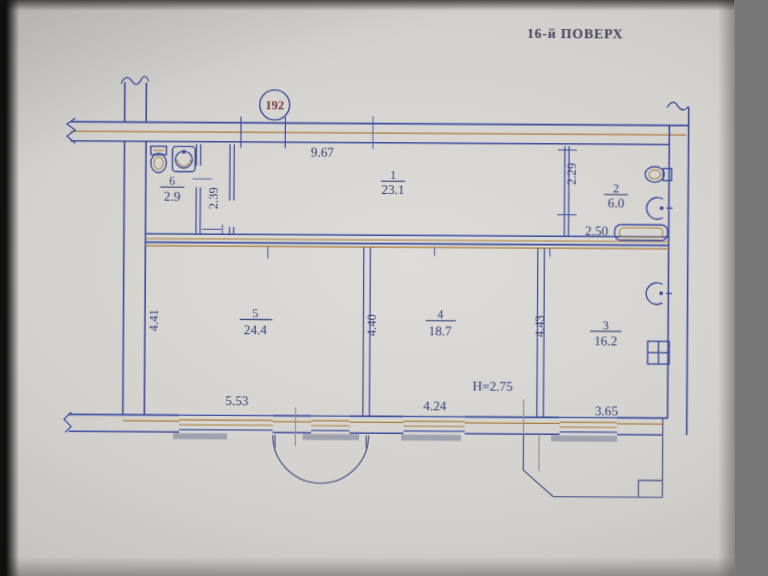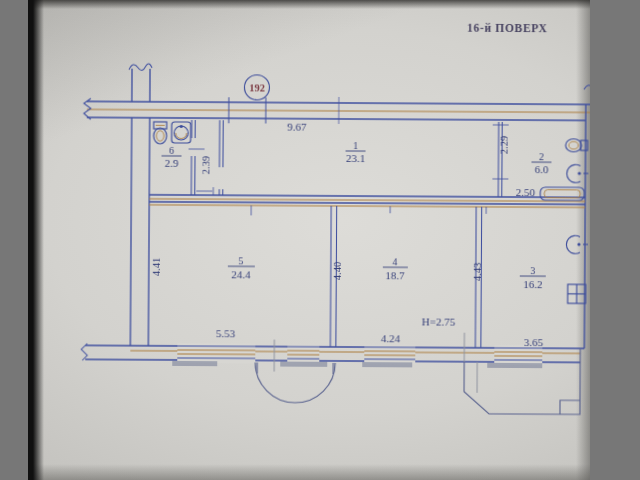--- a/index.html
+++ b/index.html
@@ -1,25 +1,24 @@
 <!DOCTYPE html>
 <html><head>
 <meta charset="utf-8">
 <style>
   html,body{margin:0;padding:0;background:#777;}
   .photo{
-    position:relative;width:562px;height:480px;overflow:hidden;
+    position:relative;width:612px;height:480px;overflow:hidden;
     background:
       linear-gradient(90deg,#101010 0px,#101010 5px,rgba(16,16,16,0) 16px),
       linear-gradient(180deg,rgba(45,44,42,.8) 0px,rgba(45,44,42,0) 9px),
       linear-gradient(270deg,rgba(90,89,86,.55) 0px,rgba(90,89,86,0) 14px),
       linear-gradient(0deg,rgba(98,97,93,.55) 0px,rgba(98,97,93,0) 16px),
       linear-gradient(160deg,rgba(120,119,116,.25) 0%,rgba(120,119,116,0) 22%),
       radial-gradient(125% 95% at 56% 46%, #dddcd8 0%, #d3d2ce 42%, #c2c1bd 74%, #a9a8a4 95%, #9a9995 100%);
-    margin-left: 28px;
   }
   svg.plan{position:absolute;left:0;top:0;filter:blur(.32px);transform:rotate(.35deg);}
   .wb{stroke:#3f4f9f;stroke-width:1.35;fill:none;stroke-linecap:butt}
   .wb2{stroke:#3f4f9f;stroke-width:1.05;fill:none}
   .wt{stroke:#ab7d3d;stroke-width:1;fill:none}
   .fx{stroke:#3d4d9b;stroke-width:1.15;fill:none}
   .fxt{stroke:#ab7d3d;stroke-width:.85;fill:none}
   .bal{stroke:#5c6590;stroke-width:1.15;fill:none}
   .pencil{stroke:#8f939f;stroke-width:1;fill:none}
   .tick{stroke:#3f4f9f;stroke-width:1;fill:none}

